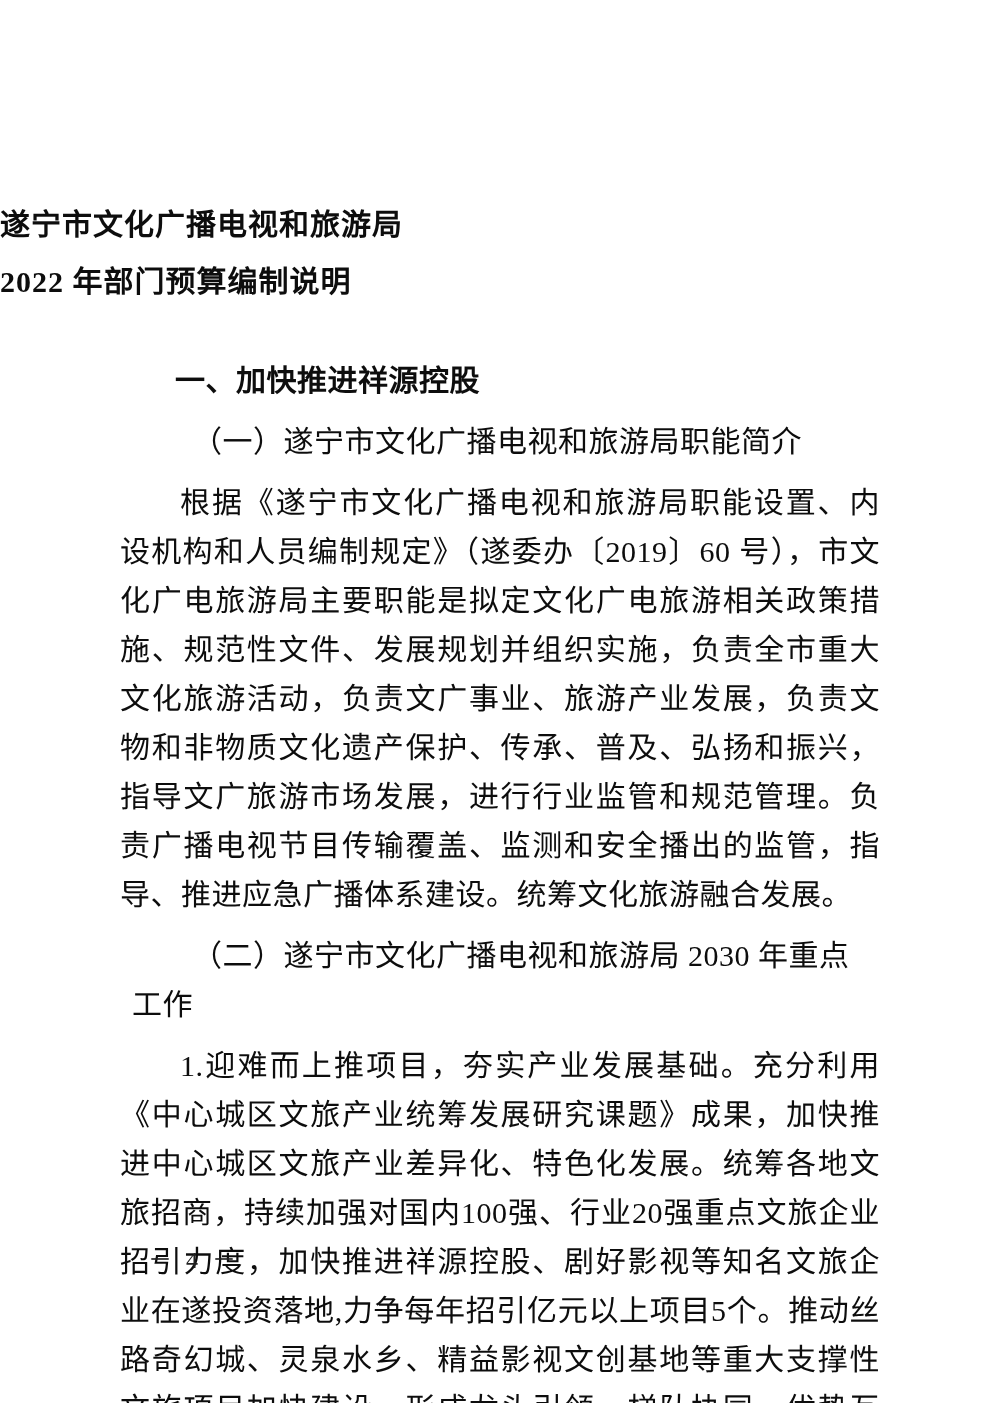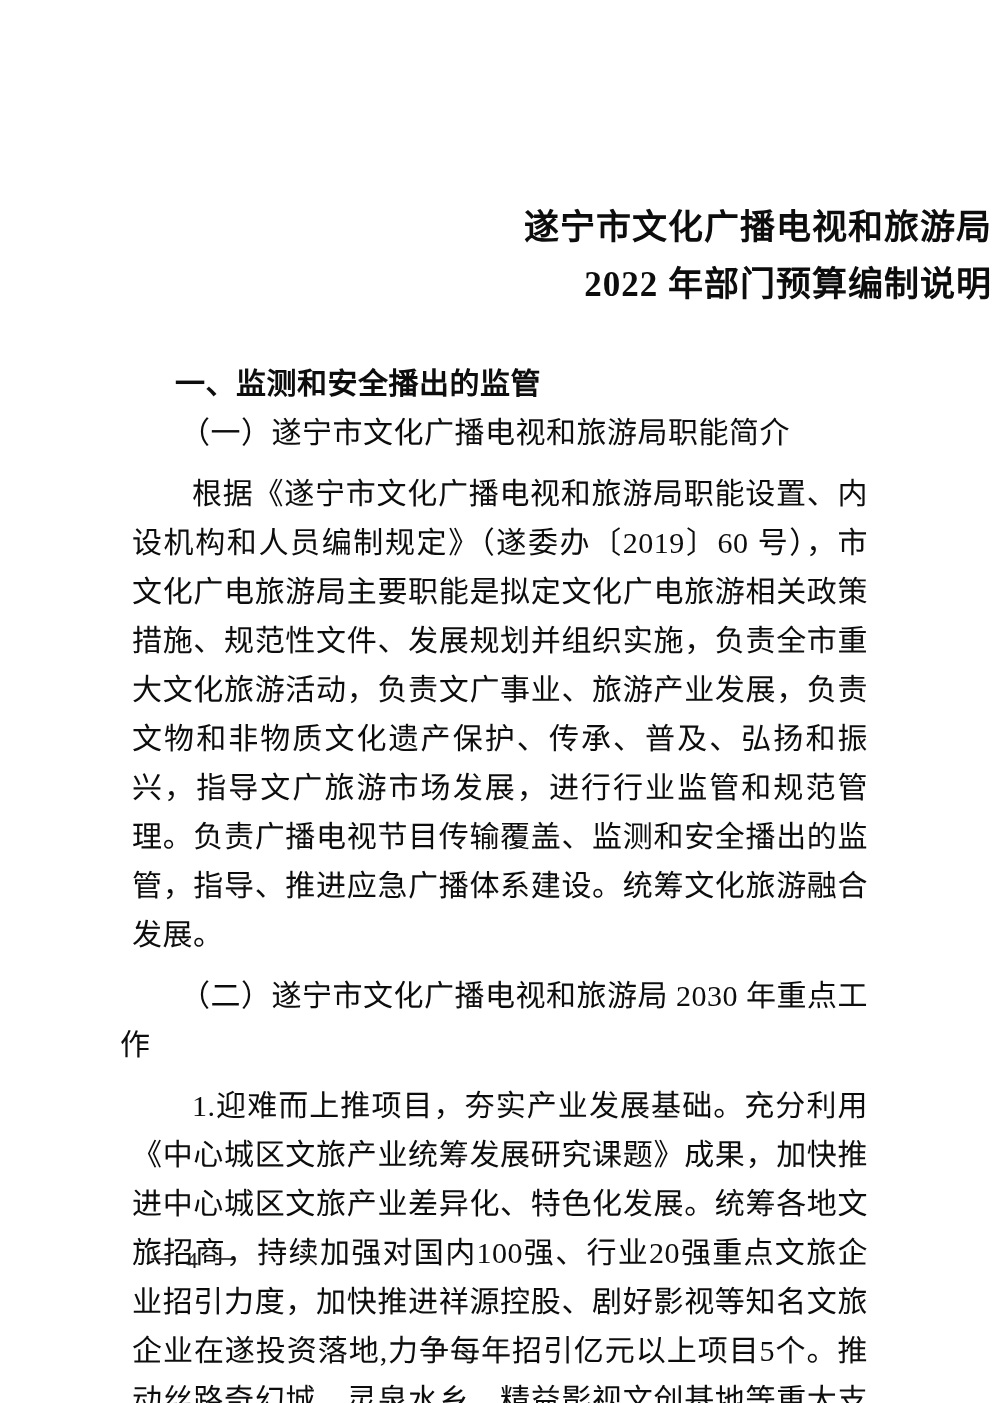--- a/index.html
+++ b/index.html
@@ -12,22 +12,22 @@
     width: 992px;
     height: 1403px;
     margin: 0 auto;
     background: #ffffff;
     overflow: hidden;
     color: #0d0d0d;
     font-family: "Liberation Serif", "DejaVu Serif", serif;
   }
   .doc-title {
     padding-top: 176px;
-    text-align: right;
-    font-size: 35px;
+    text-align: left;
+    font-size: 30px;
     line-height: 57px;
     font-weight: bold;
     letter-spacing: 1px;
     font-family: "Liberation Serif", "DejaVu Serif", serif;
   }
   .doc-title .title-line {
     display: block;
   }
   .content {
     width: 760px;
@@ -37,28 +37,28 @@
   }
   .section-heading {
     margin: 0;
     font-size: 30px;
     font-weight: bold;
     text-indent: 1.83em;
     font-family: "Liberation Sans", "DejaVu Sans", sans-serif;
     letter-spacing: 0.5px;
   }
   .sub-heading {
-    margin: 0;
+    margin: 12px;
     font-size: 30px;
     font-weight: normal;
     text-indent: 2em;
     letter-spacing: 0.5px;
   }
   .body-para {
-    margin: 12px;
+    margin: 0;
     text-indent: 2em;
     text-align: justify;
     text-justify: inter-ideograph;
     letter-spacing: 0.5px;
   }
   .page-number {
     position: absolute;
     left: 148px;
     top: 1240px;
     font-size: 24px;
@@ -71,21 +71,21 @@
 
 <div class="page">
 
   <h1 class="doc-title">
     <span class="title-line">遂宁市文化广播电视和旅游局</span>
     <span class="title-line">2022 年部门预算编制说明</span>
   </h1>
 
   <div class="content">
 
-    <h2 class="section-heading">一、监测和安全播出的监管</h2>
+    <h2 class="section-heading">一、加快推进祥源控股</h2>
 
     <h3 class="sub-heading">（一）遂宁市文化广播电视和旅游局职能简介</h3>
 
     <p class="body-para">根据《遂宁市文化广播电视和旅游局职能设置、内设机构和人员编制规定》（遂委办〔2019〕60 号），市文化广电旅游局主要职能是拟定文化广电旅游相关政策措施、规范性文件、发展规划并组织实施，负责全市重大文化旅游活动，负责文广事业、旅游产业发展，负责文物和非物质文化遗产保护、传承、普及、弘扬和振兴，指导文广旅游市场发展，进行行业监管和规范管理。负责广播电视节目传输覆盖、监测和安全播出的监管，指导、推进应急广播体系建设。统筹文化旅游融合发展。</p>
 
     <h3 class="sub-heading">（二）遂宁市文化广播电视和旅游局 2030 年重点工作</h3>
 
     <p class="body-para">1.迎难而上推项目，夯实产业发展基础。充分利用《中心城区文旅产业统筹发展研究课题》成果，加快推进中心城区文旅产业差异化、特色化发展。统筹各地文旅招商，持续加强对国内100强、行业20强重点文旅企业招引力度，加快推进祥源控股、剧好影视等知名文旅企业在遂投资落地,力争每年招引亿元以上项目5个。推动丝路奇幻城、灵泉水乡、精益影视文创基地等重大支撑性文旅项目加快建设，形成龙头引领、梯队协同、优势互补的文</p>
 
   </div>

